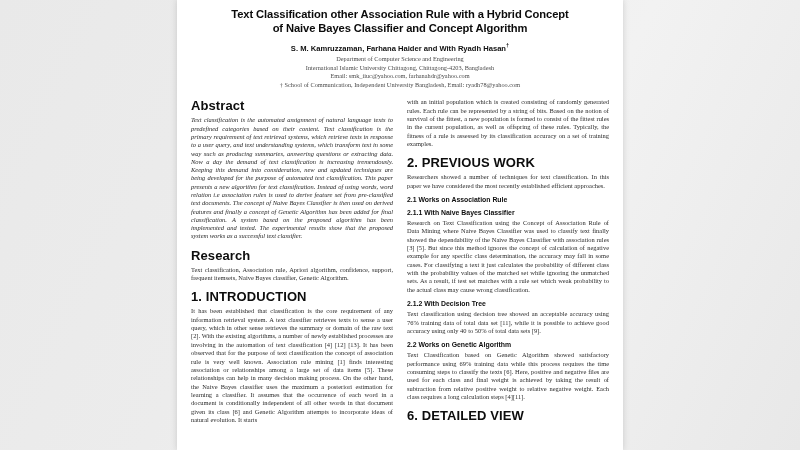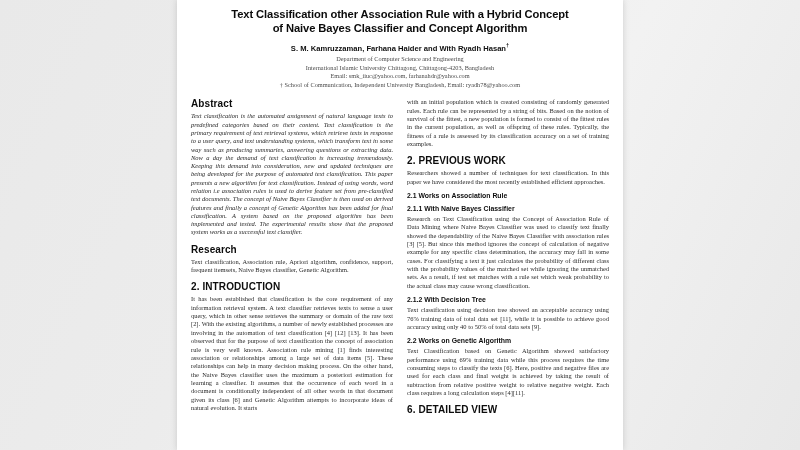--- a/index.html
+++ b/index.html
@@ -59,21 +59,21 @@
   .columns {
     display: flex;
     gap: 14px;
     margin-top: 9px;
   }
   .col { width: 202px; }
 
   h2.sec {
     font-family: "Liberation Sans", sans-serif;
     font-weight: bold;
-    font-size: 10px;
+    font-size: 13px;
     color: #0d0d0d;
     margin: 7px 0 3px 0;
     letter-spacing: 0.1px;
   }
   h3.sub {
     font-family: "Liberation Sans", sans-serif;
     font-weight: bold;
     font-size: 6.9px;
     color: #0d0d0d;
     margin: 6px 0 3px 0;
@@ -125,21 +125,21 @@
 
   <div class="columns">
 
     <div class="col">
       <h2 class="sec first">Abstract</h2>
       <p class="abstract">Text classification is the automated assignment of natural language texts to predefined categories based on their content. Text classification is the primary requirement of text retrieval systems, which retrieve texts in response to a user query, and text understanding systems, which transform text in some way such as producing summaries, answering questions or extracting data. Now a day the demand of text classification is increasing tremendously. Keeping this demand into consideration, new and updated techniques are being developed for the purpose of automated text classification. This paper presents a new algorithm for text classification. Instead of using words, word relation i.e association rules is used to derive feature set from pre-classified text documents. The concept of Naive Bayes Classifier is then used on derived features and finally a concept of Genetic Algorithm has been added for final classification. A system based on the proposed algorithm has been implemented and tested. The experimental results show that the proposed system works as a successful text classifier.</p>
 
       <h2 class="sec">Research</h2>
       <p class="body tight">Text classification, Association rule, Apriori algorithm, confidence, support, frequent itemsets, Naive Bayes classifier, Genetic Algorithm.</p>
 
-      <h2 class="sec">2. INTRODUCTION</h2>
+      <h2 class="sec">1. INTRODUCTION</h2>
       <p class="body">It has been established that classification is the core requirement of any information retrieval system. A text classifier retrieves texts to sense a user query, which in other sense retrieves the summary or domain of the raw text [2]. With the existing algorithms, a number of newly established processes are involving in the automation of text classification [4] [12] [13]. It has been observed that for the purpose of text classification the concept of association rule is very well known. Association rule mining [1] finds interesting association or relationships among a large set of data items [5]. These relationships can help in many decision making process. On the other hand, the Naive Bayes classifier uses the maximum a posteriori estimation for learning a classifier. It assumes that the occurrence of each word in a document is conditionally independent of all other words in that document given its class [6] and Genetic Algorithm attempts to incorporate ideas of natural evolution. It starts</p>
     </div>
 
     <div class="col">
       <p class="body">with an initial population which is created consisting of randomly generated rules. Each rule can be represented by a string of bits. Based on the notion of survival of the fittest, a new population is formed to consist of the fittest rules in the current population, as well as offspring of these rules. Typically, the fitness of a rule is assessed by its classification accuracy on a set of training examples.</p>
 
       <h2 class="sec">2. PREVIOUS WORK</h2>
       <p class="body tight">Researchers showed a number of techniques for text classification. In this paper we have considered the most recently established efficient approaches.</p>
 
       <h3 class="sub">2.1 Works on Association Rule</h3>

